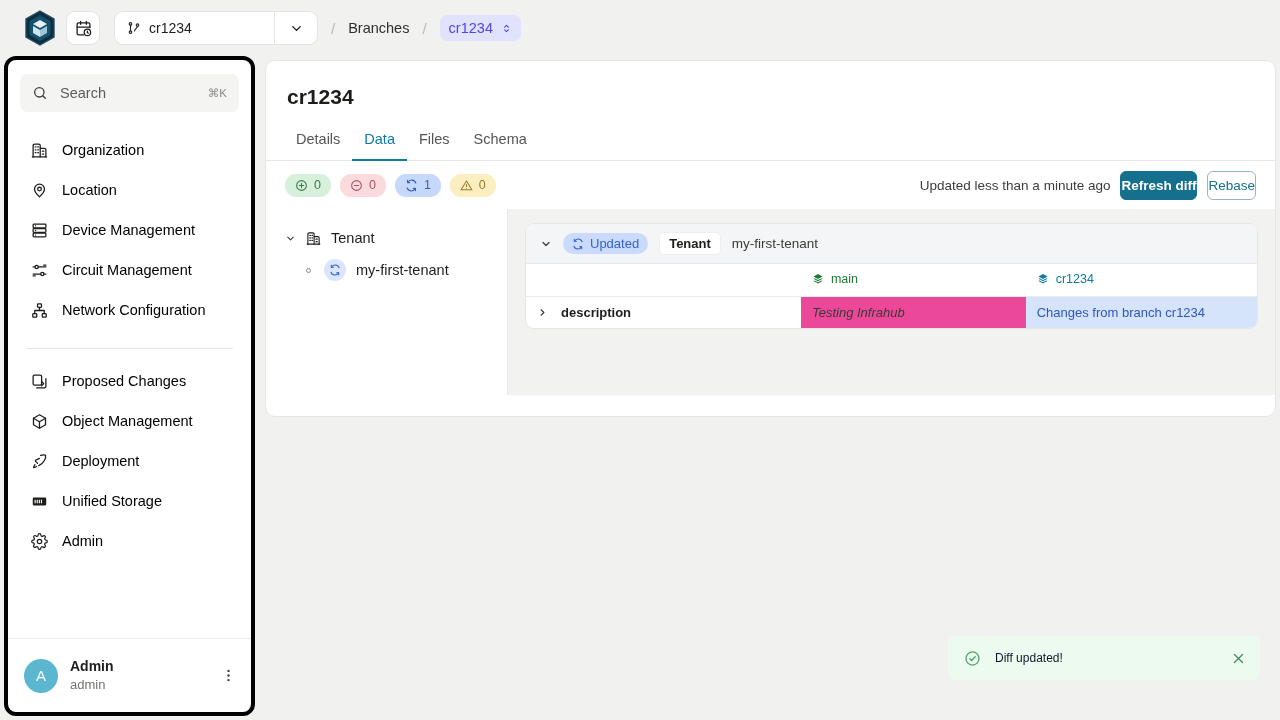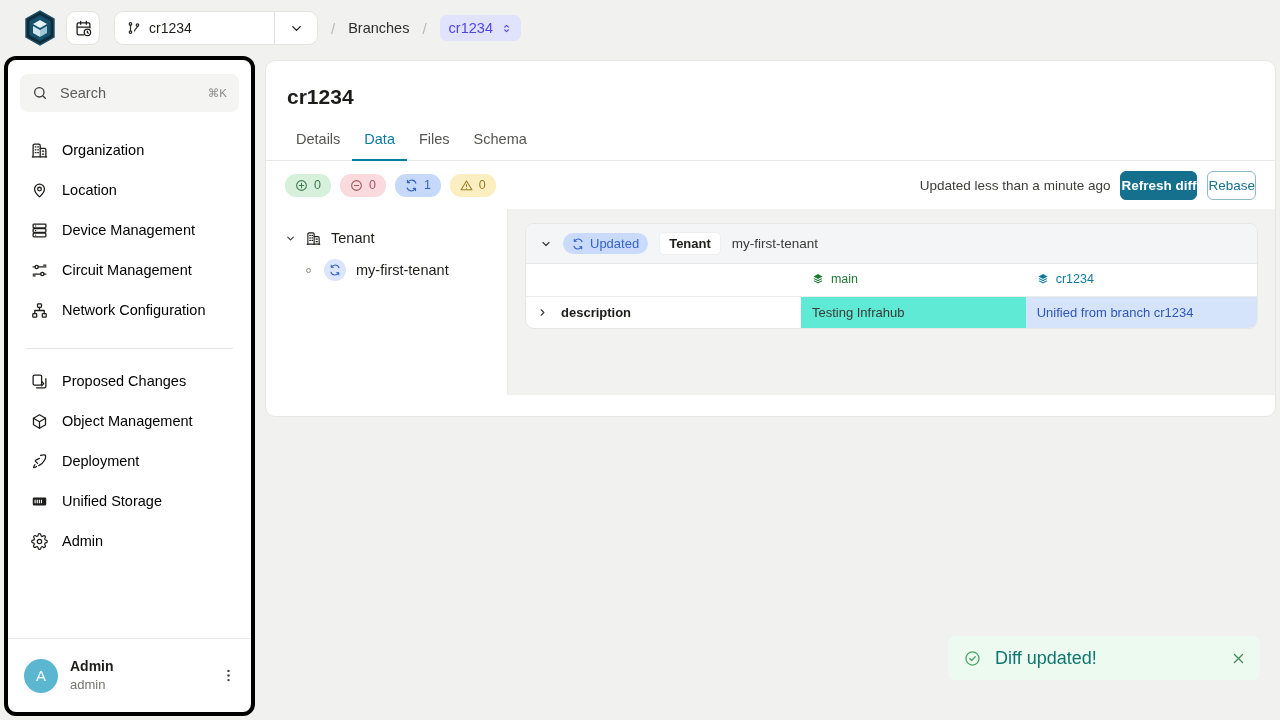--- a/index.html
+++ b/index.html
@@ -172,30 +172,30 @@
   }
   .col-a { width: 252px; }
   .col-b { width: 206px; }
   .col-c { width: 212px; }
   .diff-table thead th { border-bottom: 1px solid #ebebe9; }
   .br-head { display: inline-flex; align-items: center; gap: 7px; font-size: 12.5px; }
   .br-main { color: #1f7a34; }
   .br-cr { color: #0c7ba1; }
   .row-key { font-weight: bold; color: #1d1d1b; display: flex; align-items: center; gap: 13px; }
   .row-caret { color: #4a4a47; display: flex; }
-  .cell-before { background: #5eead4; color: #3a3a38; }
+  .cell-before { background: #ec4899; color: #3a3a38; font-style: italic; }
   .cell-after  { background: #d6e4fb; color: #2f56b8; }
 
   
   .toast {
     position: absolute; left: 948px; top: 636px;
     width: 312px; height: 44px; background: #ecfaef;
     border-radius: 7px; display: flex; align-items: center; padding: 0 14px 0 16px; gap: 14px;
   }
-  .toast-text { font-size: 18px; color: #0f766e; flex: 1; }
+  .toast-text { font-size: 12px; color: #0f172a; flex: 1; }
   .toast-x { color: #3f8c5a; display: flex; }
 </style>
 </head>
 <body>
 
 <div class="topbar">
 
   <svg class="logo-hex" viewBox="0 0 32 36">
     <polygon points="16,1 30,9 30,27 16,35 2,27 2,9" fill="#0f2d3d" stroke="#1d4f66" stroke-width="1.4"></polygon>
     <polygon points="16,5 26.5,11 26.5,25 16,31 5.5,25 5.5,11" fill="#17506b"></polygon>
@@ -538,21 +538,21 @@
                 <span class="row-key">
                   <span class="row-caret">
                     <svg width="11" height="11" viewBox="0 0 24 24" fill="none" stroke="#3a3a38" stroke-width="2.5" stroke-linecap="round" stroke-linejoin="round">
                         <path d="M9 6l6 6-6 6"></path>
                       </svg>
                   </span>
                   <span>description</span>
                 </span>
               </td>
               <td class="col-b cell-before">Testing Infrahub</td>
-              <td class="col-c cell-after">Unified from branch cr1234</td>
+              <td class="col-c cell-after">Changes from branch cr1234</td>
             </tr>
           </tbody>
         </table>
       </div>
     </div>
   </div>
 </div>
 
 <div class="toast">
   <span style="display:flex">

